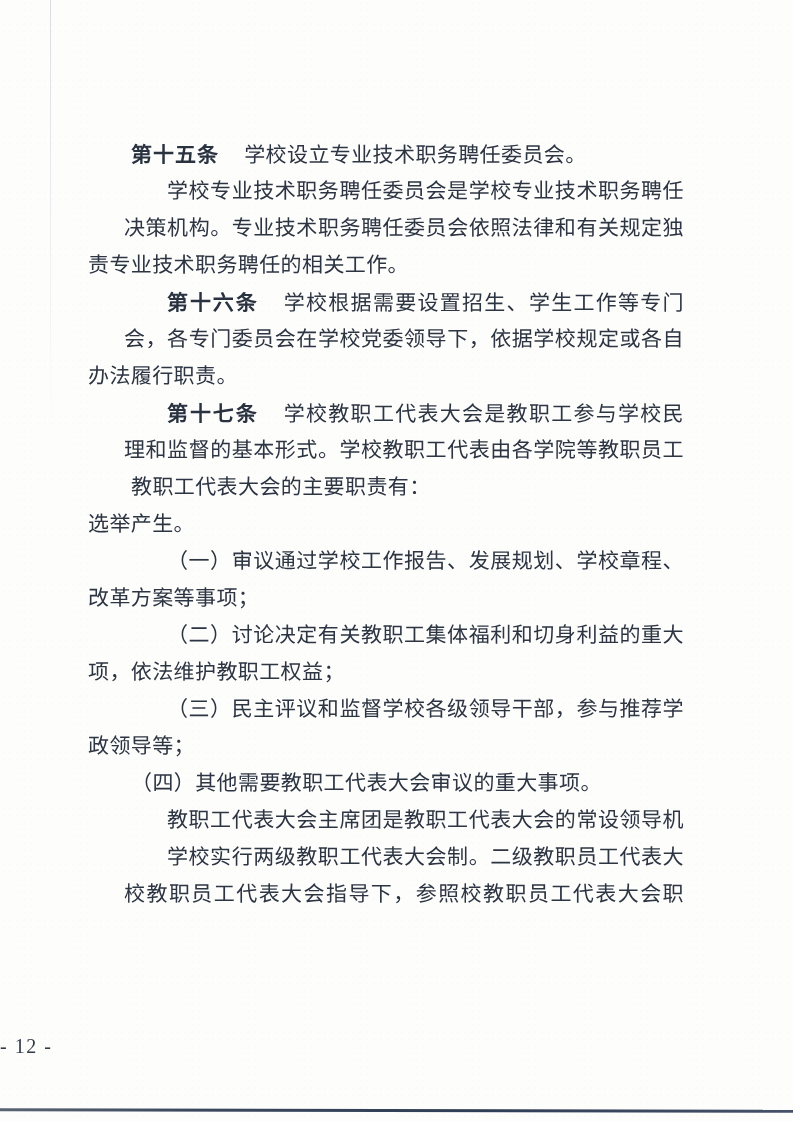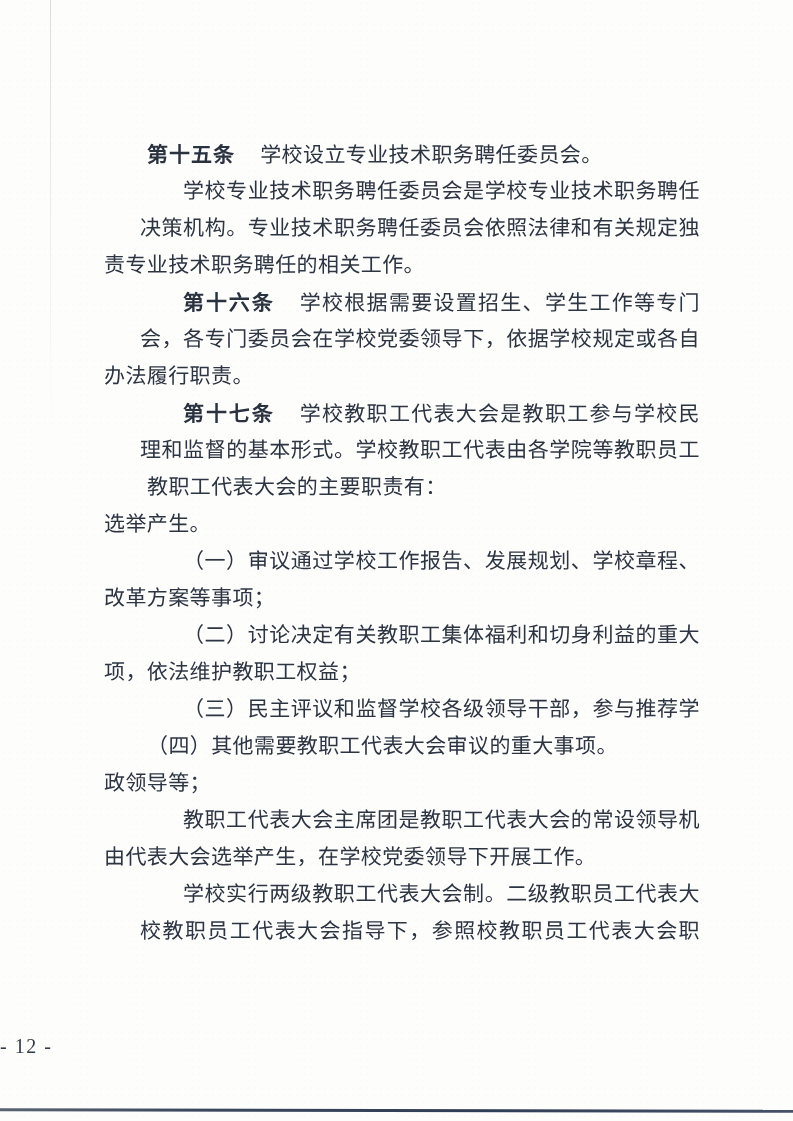--- a/index.html
+++ b/index.html
@@ -19,21 +19,21 @@
     position: absolute;
     left: 50px; top: 0;
     width: 1px; height: 430px;
     background: linear-gradient(180deg,
       rgba(188,196,205,0.55),
       rgba(188,196,205,0.25) 55%,
       rgba(188,196,205,0));
   }
   .content {
     position: absolute;
-    left: 104px; top: 136px;
+    left: 88px; top: 136px;
     width: 596px;
   }
   .line {
     height: 37px;
     line-height: 37px;
     font-size: 21px;
     letter-spacing: 0.4px;
     white-space: nowrap;
     overflow: hidden;
   }
@@ -83,24 +83,23 @@
       <div class="line"><span>办法履行职责。</span></div>
       <div class="line indent fill"><b class="art-head">第十七条</b><span>学校教职工代表大会是教职工参与学校民主管</span></div>
       <div class="line fill"><span>理和监督的基本形式。学校教职工代表由各学院等教职员工直接</span></div>
       <div class="line indent"><span>教职工代表大会的主要职责有：</span></div>
       <div class="line"><span>选举产生。</span></div>
       <div class="line indent fill"><span>（一）审议通过学校工作报告、发展规划、学校章程、重大</span></div>
       <div class="line"><span>改革方案等事项；</span></div>
       <div class="line indent fill"><span>（二）讨论决定有关教职工集体福利和切身利益的重大事</span></div>
       <div class="line"><span>项，依法维护教职工权益；</span></div>
       <div class="line indent fill"><span>（三）民主评议和监督学校各级领导干部，参与推荐学校行</span></div>
+      <div class="line"><span>政领导等；</span></div>
       <div class="line indent"><span>（四）其他需要教职工代表大会审议的重大事项。</span></div>
-      <div class="line"><span>政领导等；</span></div>
       <div class="line indent fill"><span>教职工代表大会主席团是教职工代表大会的常设领导机构，</span></div>
-      <div class="line"><span>由代表大会选举产生，在学校党委领导下开展工作。</span></div>
       <div class="line indent fill"><span>学校实行两级教职工代表大会制。二级教职员工代表大会在</span></div>
       <div class="line fill"><span>校教职员工代表大会指导下，参照校教职员工代表大会职权，参</span></div>
     </div>
 
   <div class="footer">
     <span>- 12 -</span>
   </div>
 
   <div class="bottom-edge"></div>
 </div>

